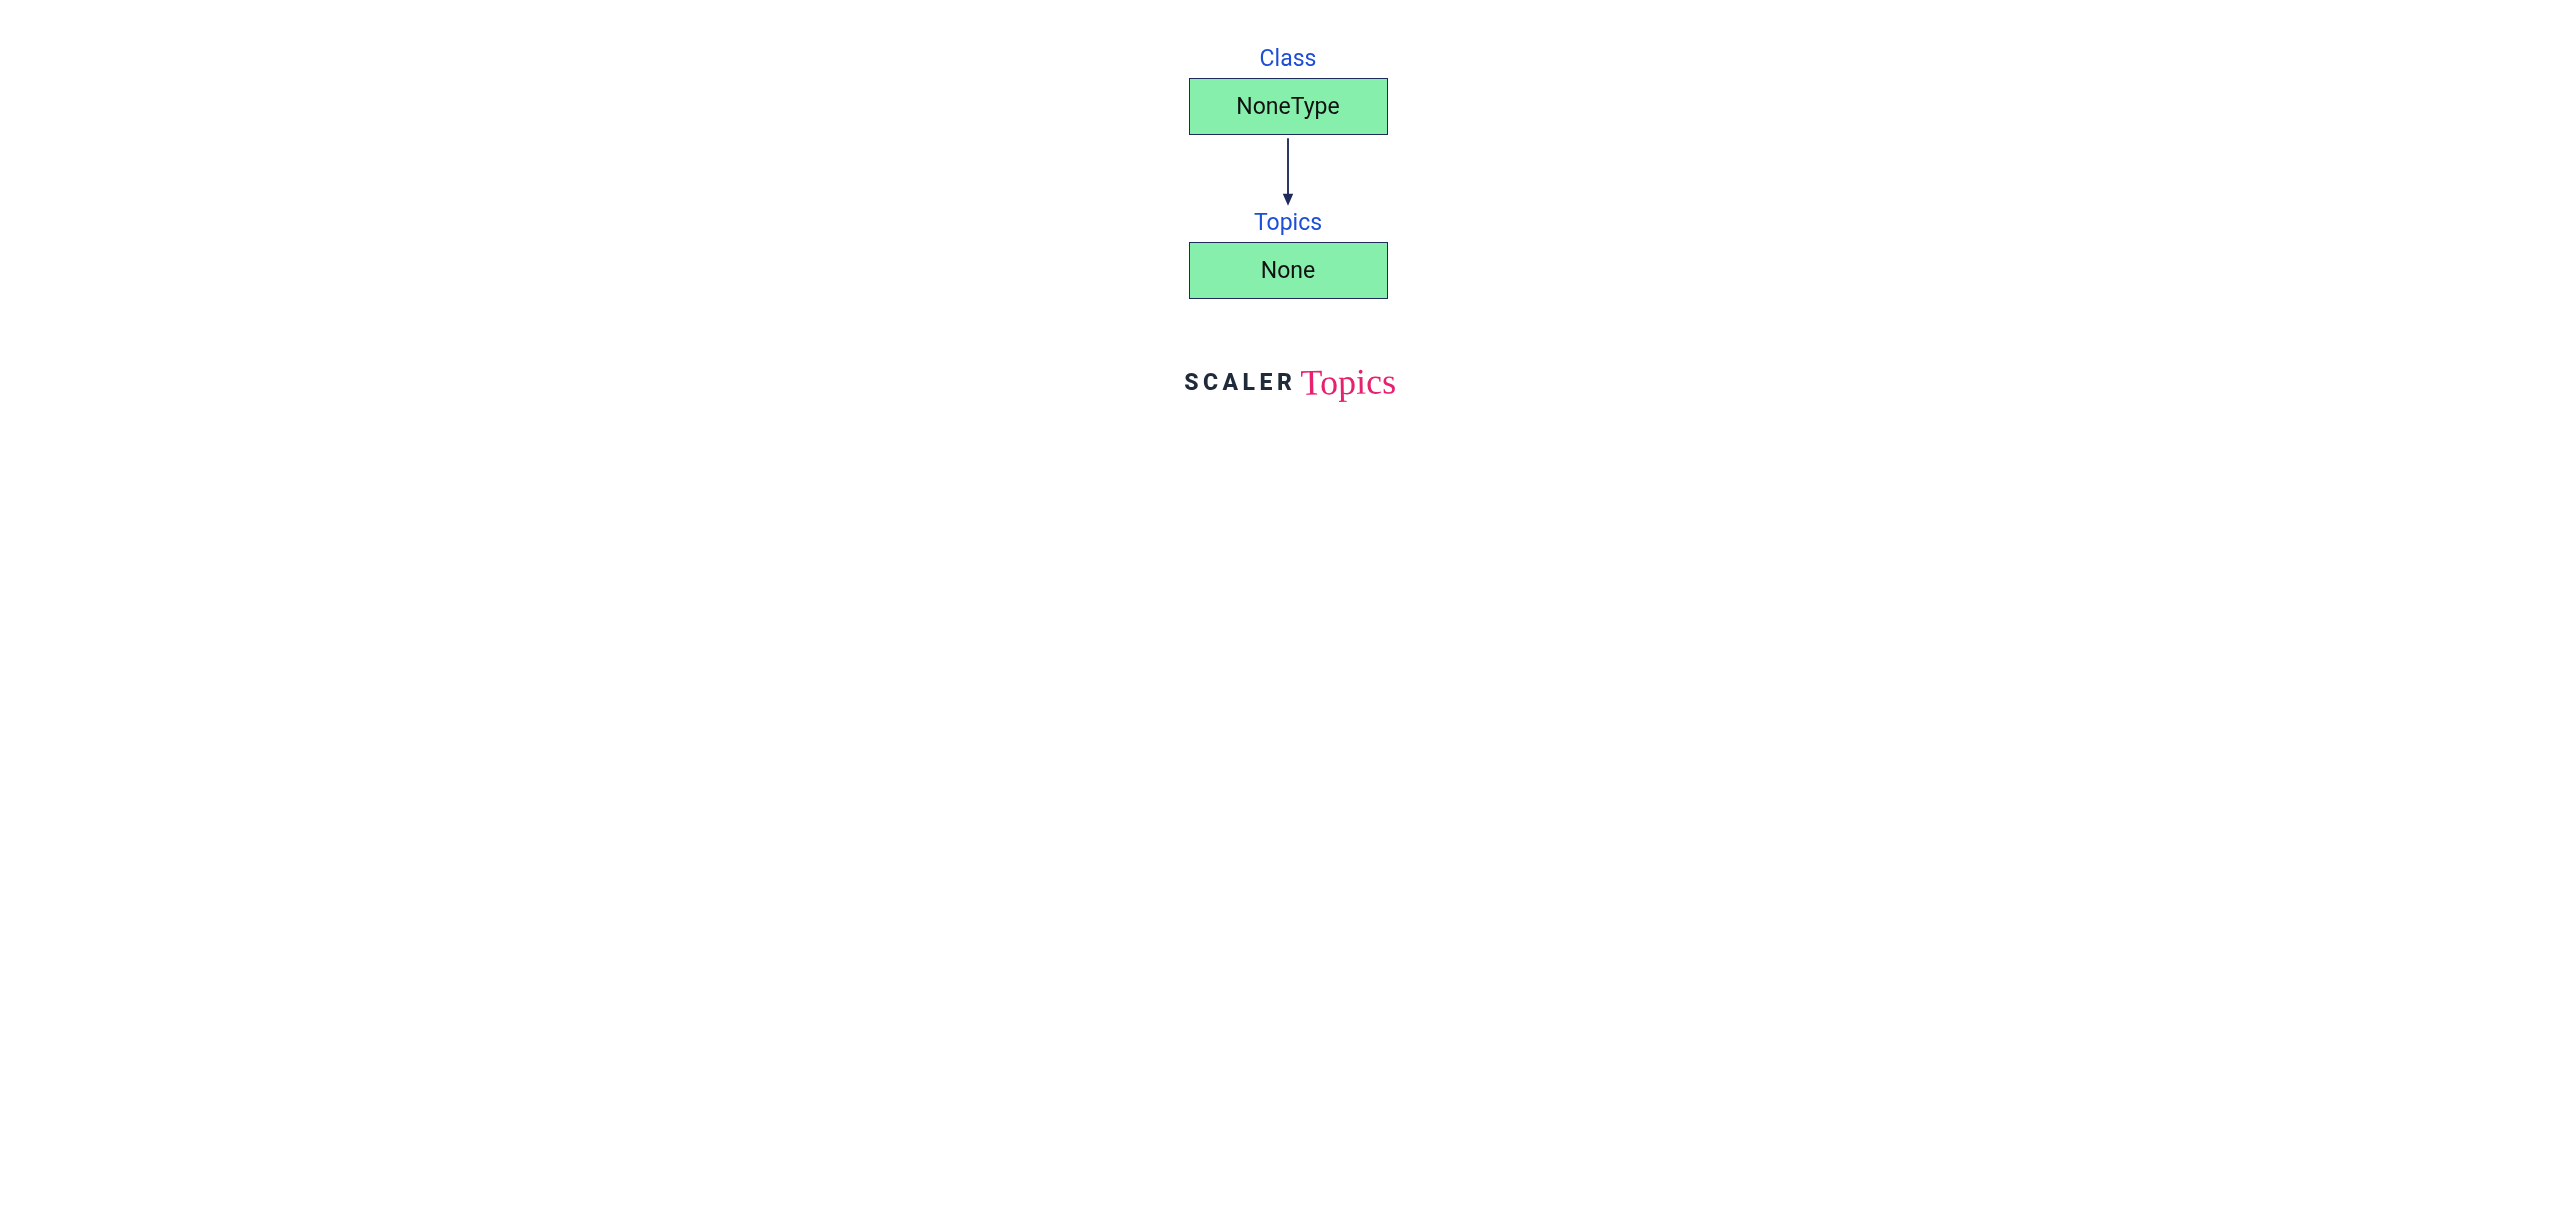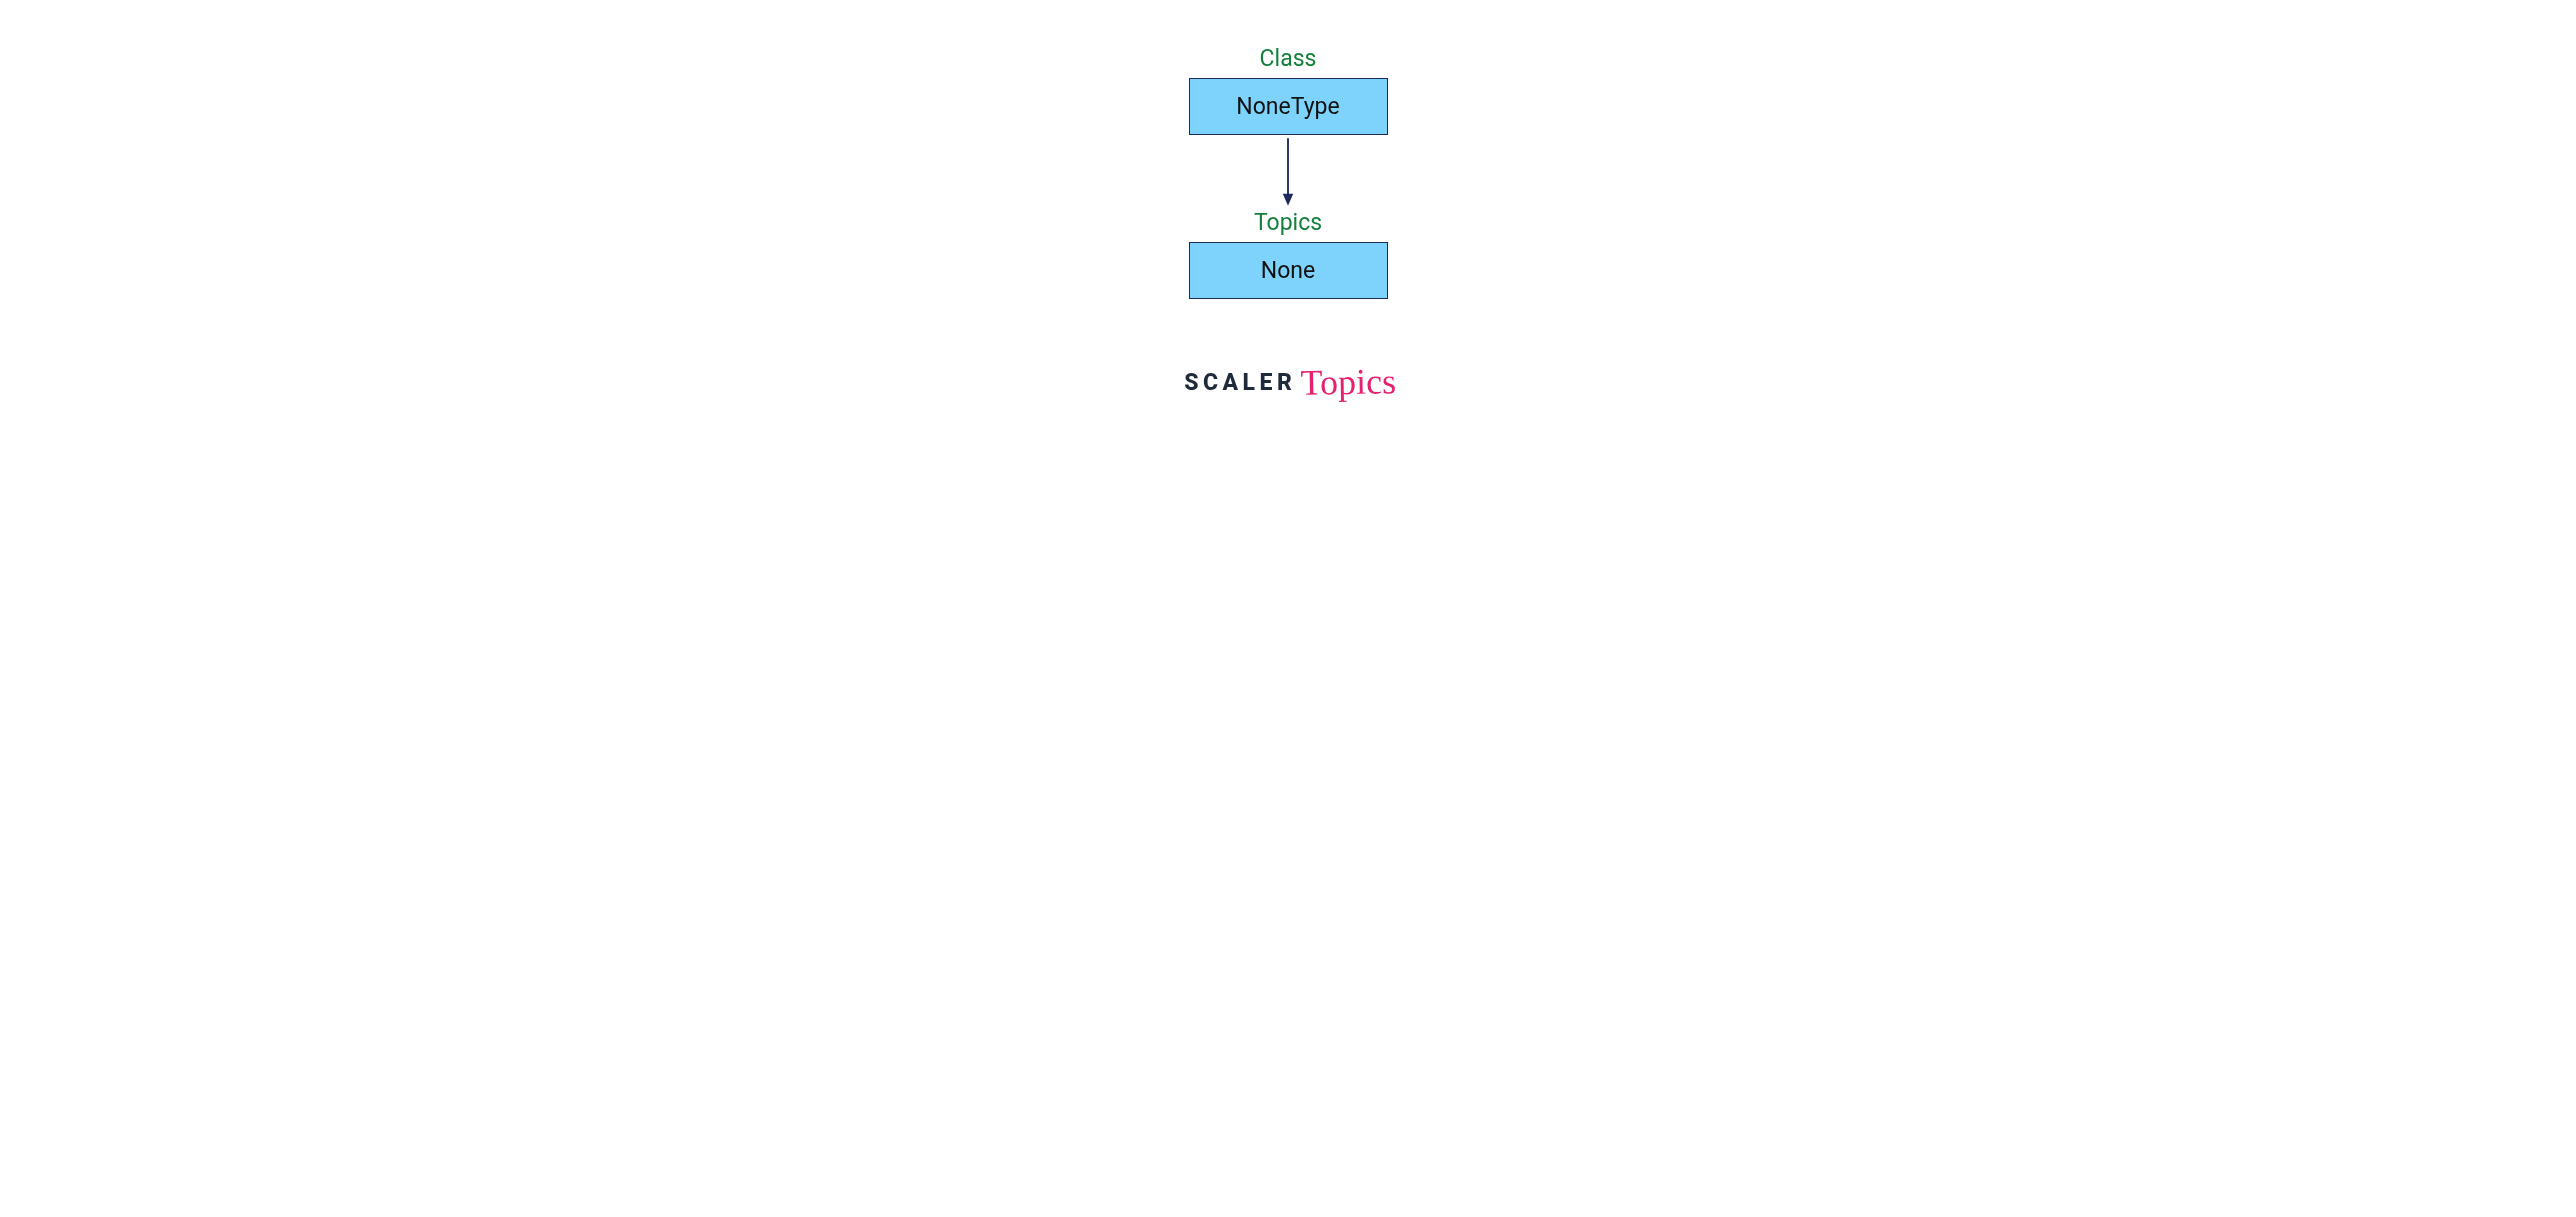--- a/index.html
+++ b/index.html
@@ -15,29 +15,29 @@
     width: 100%;
     min-height: 606px;
     display: flex;
     flex-direction: column;
     align-items: center;
     justify-content: flex-start;
     padding-top: 45px;
   }
   .label {
     font-size: 23px;
-    color: #15803d;
+    color: #1d4ed8;
     margin-bottom: 6px;
     font-weight: 400;
   }
   .box {
     width: 197px;
     height: 55px;
     border: 1.5px solid #1f2a5c;
-    background: #7dd3fc;
+    background: #86efac;
     display: flex;
     align-items: center;
     justify-content: center;
     font-size: 23px;
     color: #111;
     font-weight: 400;
   }
   .arrow-wrap {
     margin: 3px 0 3px 0;
     display: flex;

